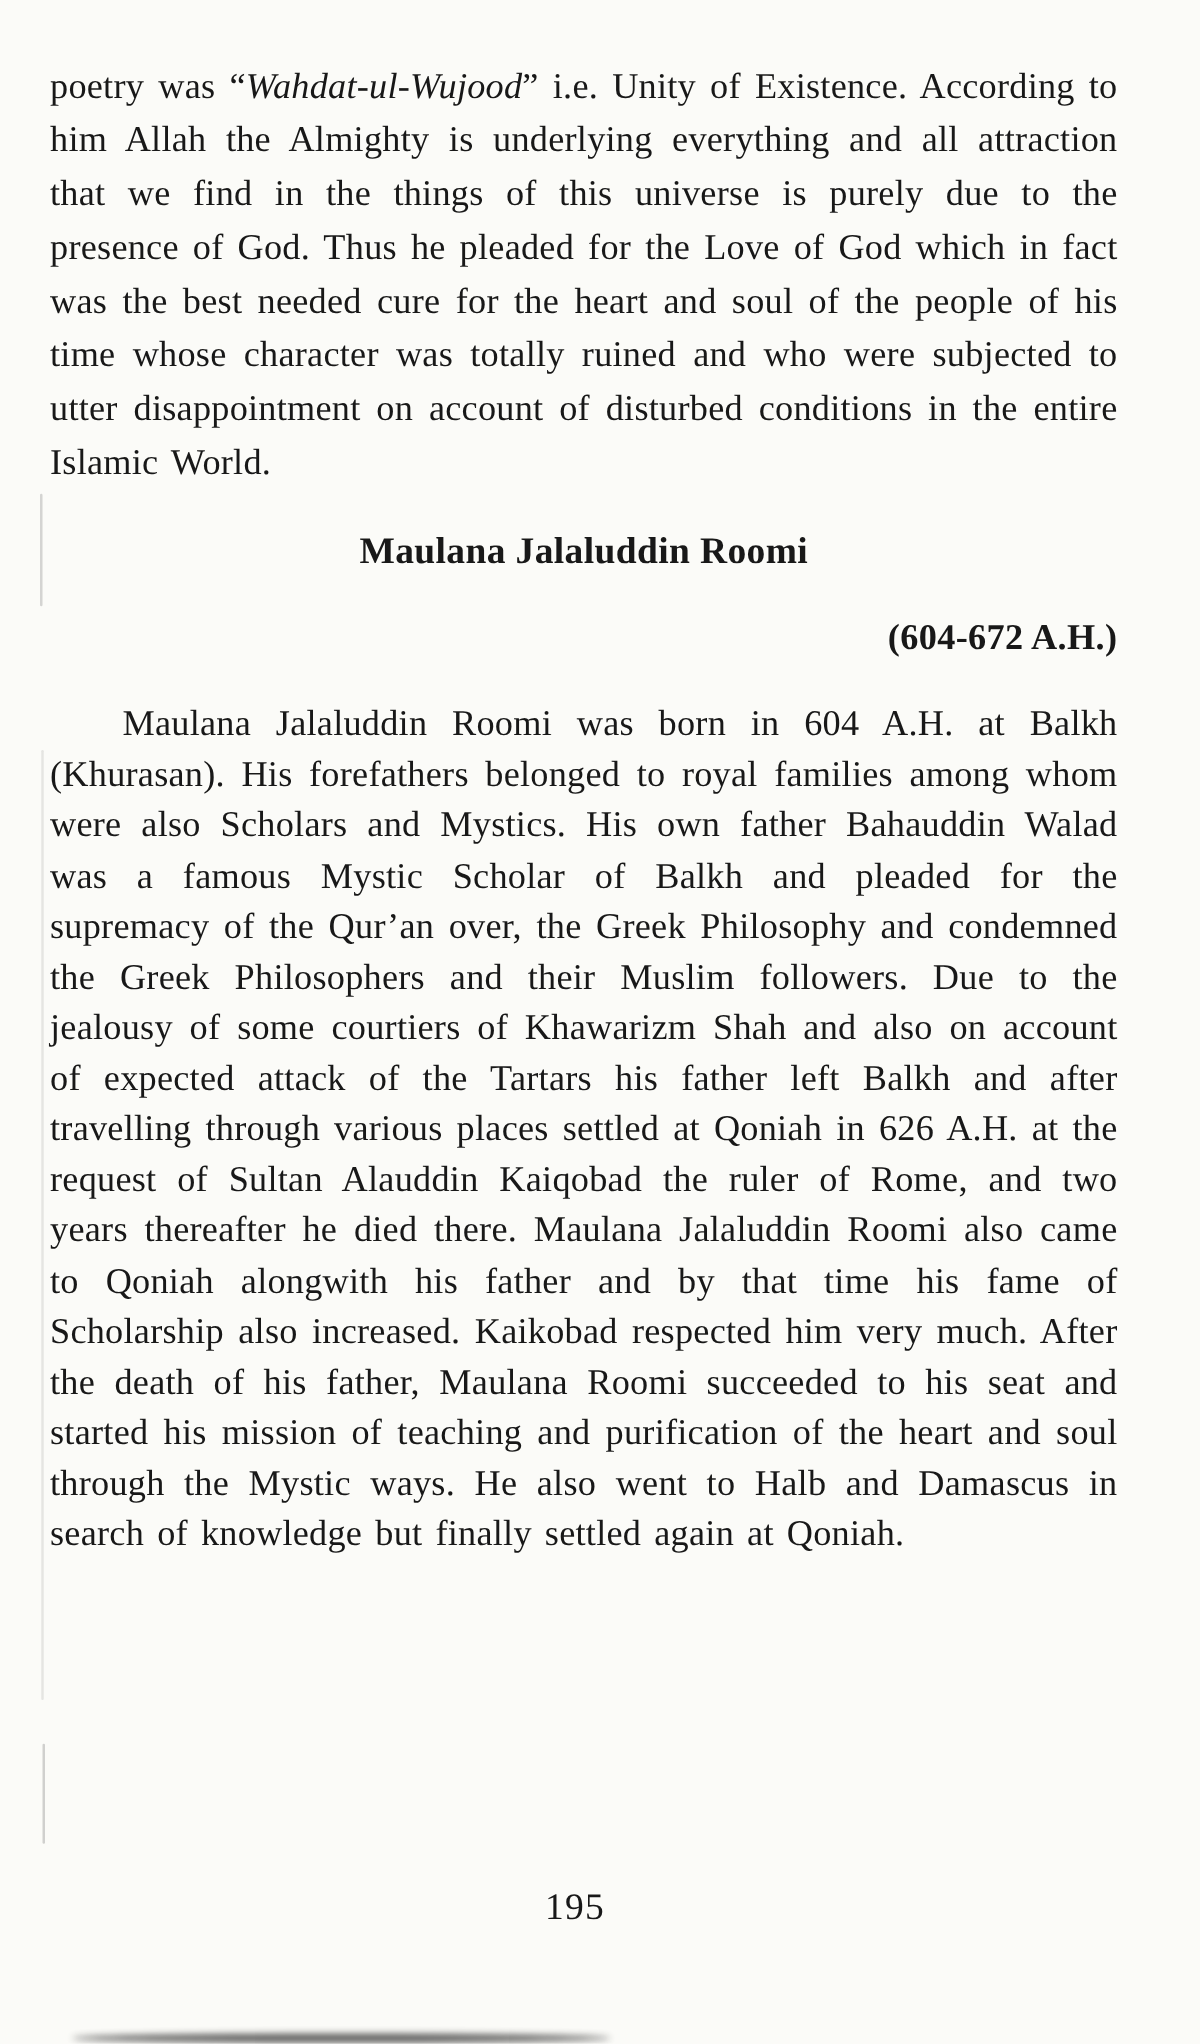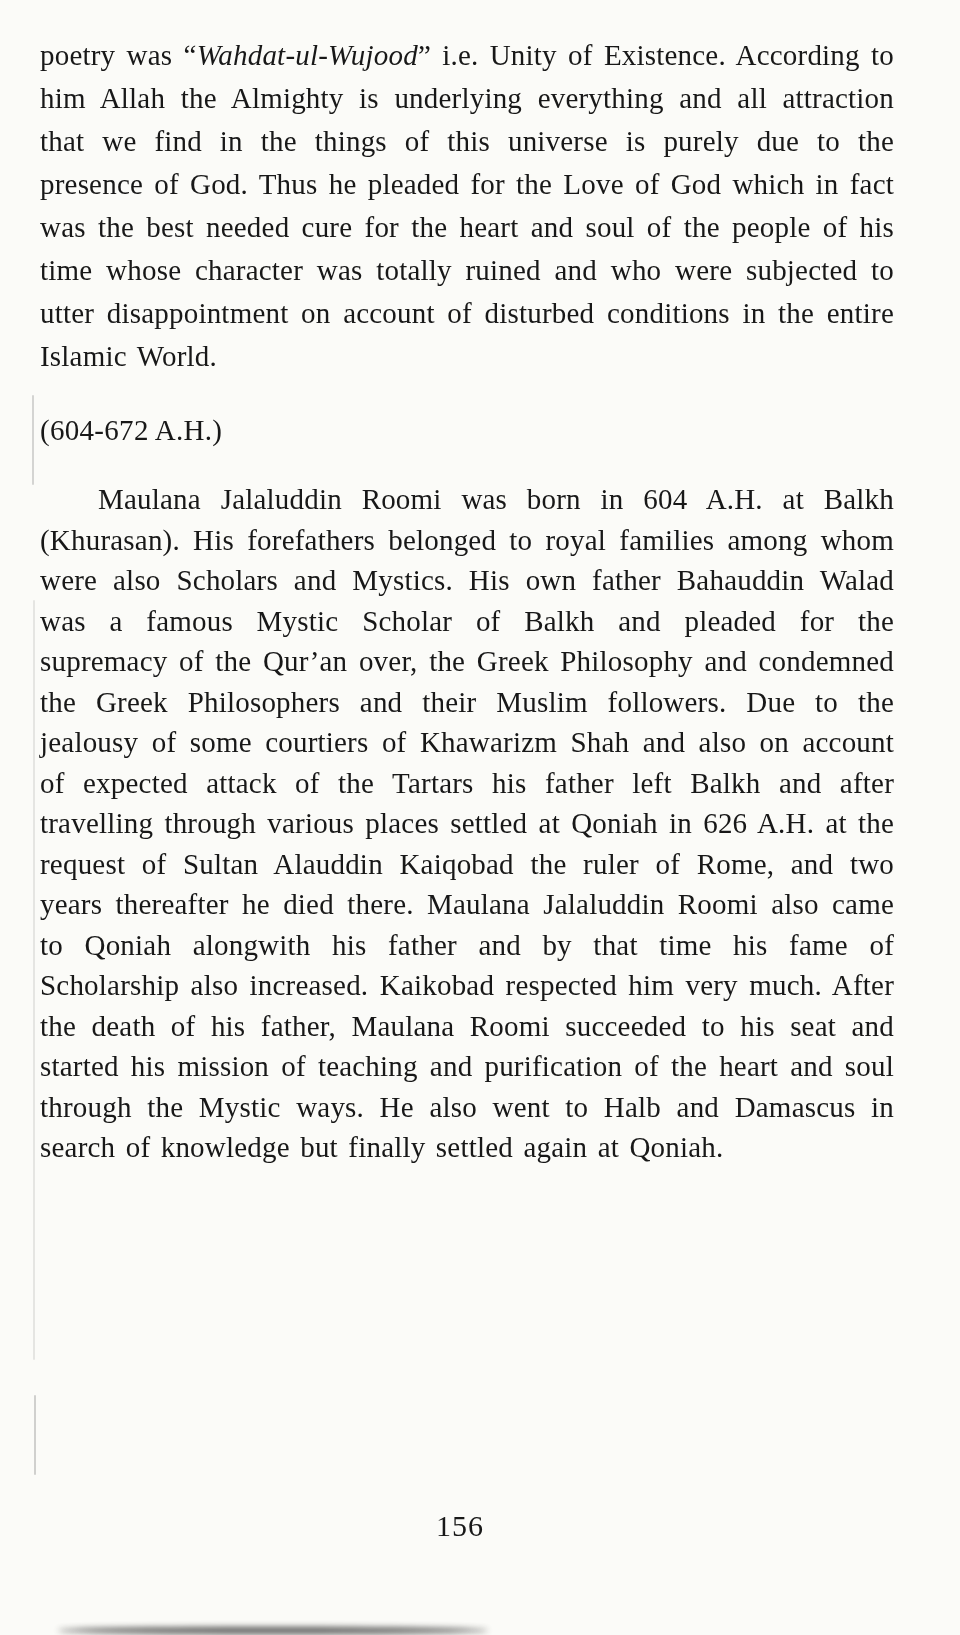--- a/index.html
+++ b/index.html
@@ -11,21 +11,21 @@
     height: 1635px;
     background: #fbfbf8;
     font-family: "Liberation Serif", serif;
     color: #181818;
     position: relative;
     overflow: hidden;
   }
   .page {
     position: absolute;
     inset: 0;
-    padding: 34px 66px 0 40px;
+    padding: 48px 66px 0 40px;
     box-sizing: border-box;
   }
   .body-text {
     font-size: 29px;
     text-align: justify;
     margin: 0;
     letter-spacing: 0.2px;
     word-spacing: 3px;
   }
   .body-text.first {
@@ -40,22 +40,22 @@
   }
   .heading {
     font-size: 30px;
     font-weight: bold;
     text-align: center;
     margin: 32px 0 0 0;
     letter-spacing: 0.3px;
   }
   .subheading {
     font-size: 29px;
-    font-weight: normal;
-    text-align: left;
+    font-weight: bold;
+    text-align: right;
     margin: 36px 0 0 0;
     letter-spacing: 0.3px;
   }
   .body-text.second {
     margin-top: 32px;
   }
   .page-number {
     position: absolute;
     left: 0;
     right: 40px;
@@ -104,25 +104,26 @@
     border-radius: 50%;
   }
 </style>
 </head>
 <body>
 
 <div class="page">
 
   <p class="body-text first"><span>poetry was “</span><em>Wahdat-ul-Wujood</em><span>” i.e. Unity of Existence. According to him Allah the Almighty is underlying everything and all attraction that we find in the things of this universe is purely due to the presence of God. Thus he pleaded for the Love of God which in fact was the best needed cure for the heart and soul of the people of his time whose character was totally ruined and who were subjected to utter disappointment on account of disturbed conditions in the entire Islamic World.</span></p>
 
+  <h1 class="heading">Maulana Jalaluddin Roomi</h1>
 
   <h2 class="subheading">(604-672 A.H.)</h2>
 
   <p class="body-text second">Maulana Jalaluddin Roomi was born in 604 A.H. at Balkh (Khurasan). His forefathers belonged to royal families among whom were also Scholars and Mystics. His own father Bahauddin Walad was a famous Mystic Scholar of Balkh and pleaded for the supremacy of the Qur’an over, the Greek Philosophy and condemned the Greek Philosophers and their Muslim followers. Due to the jealousy of some courtiers of Khawarizm Shah and also on account of expected attack of the Tartars his father left Balkh and after travelling through various places settled at Qoniah in 626 A.H. at the request of Sultan Alauddin Kaiqobad the ruler of Rome, and two years thereafter he died there. Maulana Jalaluddin Roomi also came to Qoniah alongwith his father and by that time his fame of Scholarship also increased. Kaikobad respected him very much. After the death of his father, Maulana Roomi succeeded to his seat and started his mission of teaching and purification of the heart and soul through the Mystic ways. He also went to Halb and Damascus in search of knowledge but finally settled again at Qoniah.</p>
 
-  <div class="page-number">156</div>
+  <div class="page-number">195</div>
 
   <div class="scan-edge-1"></div>
   <div class="scan-edge-2"></div>
   <div class="scan-edge-3"></div>
   <div class="scan-bottom"></div>
 
 </div>
 
 </body></html>

